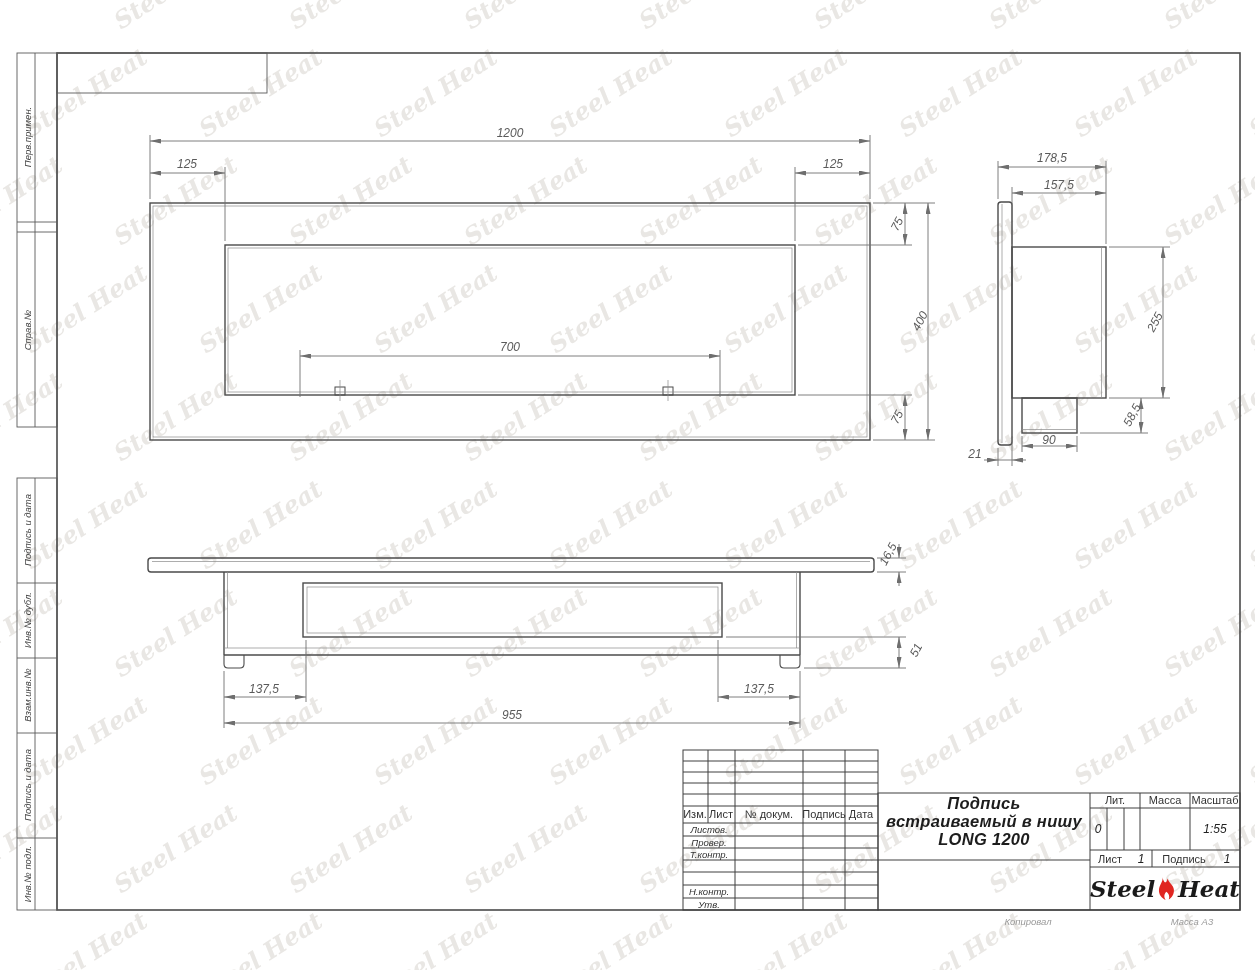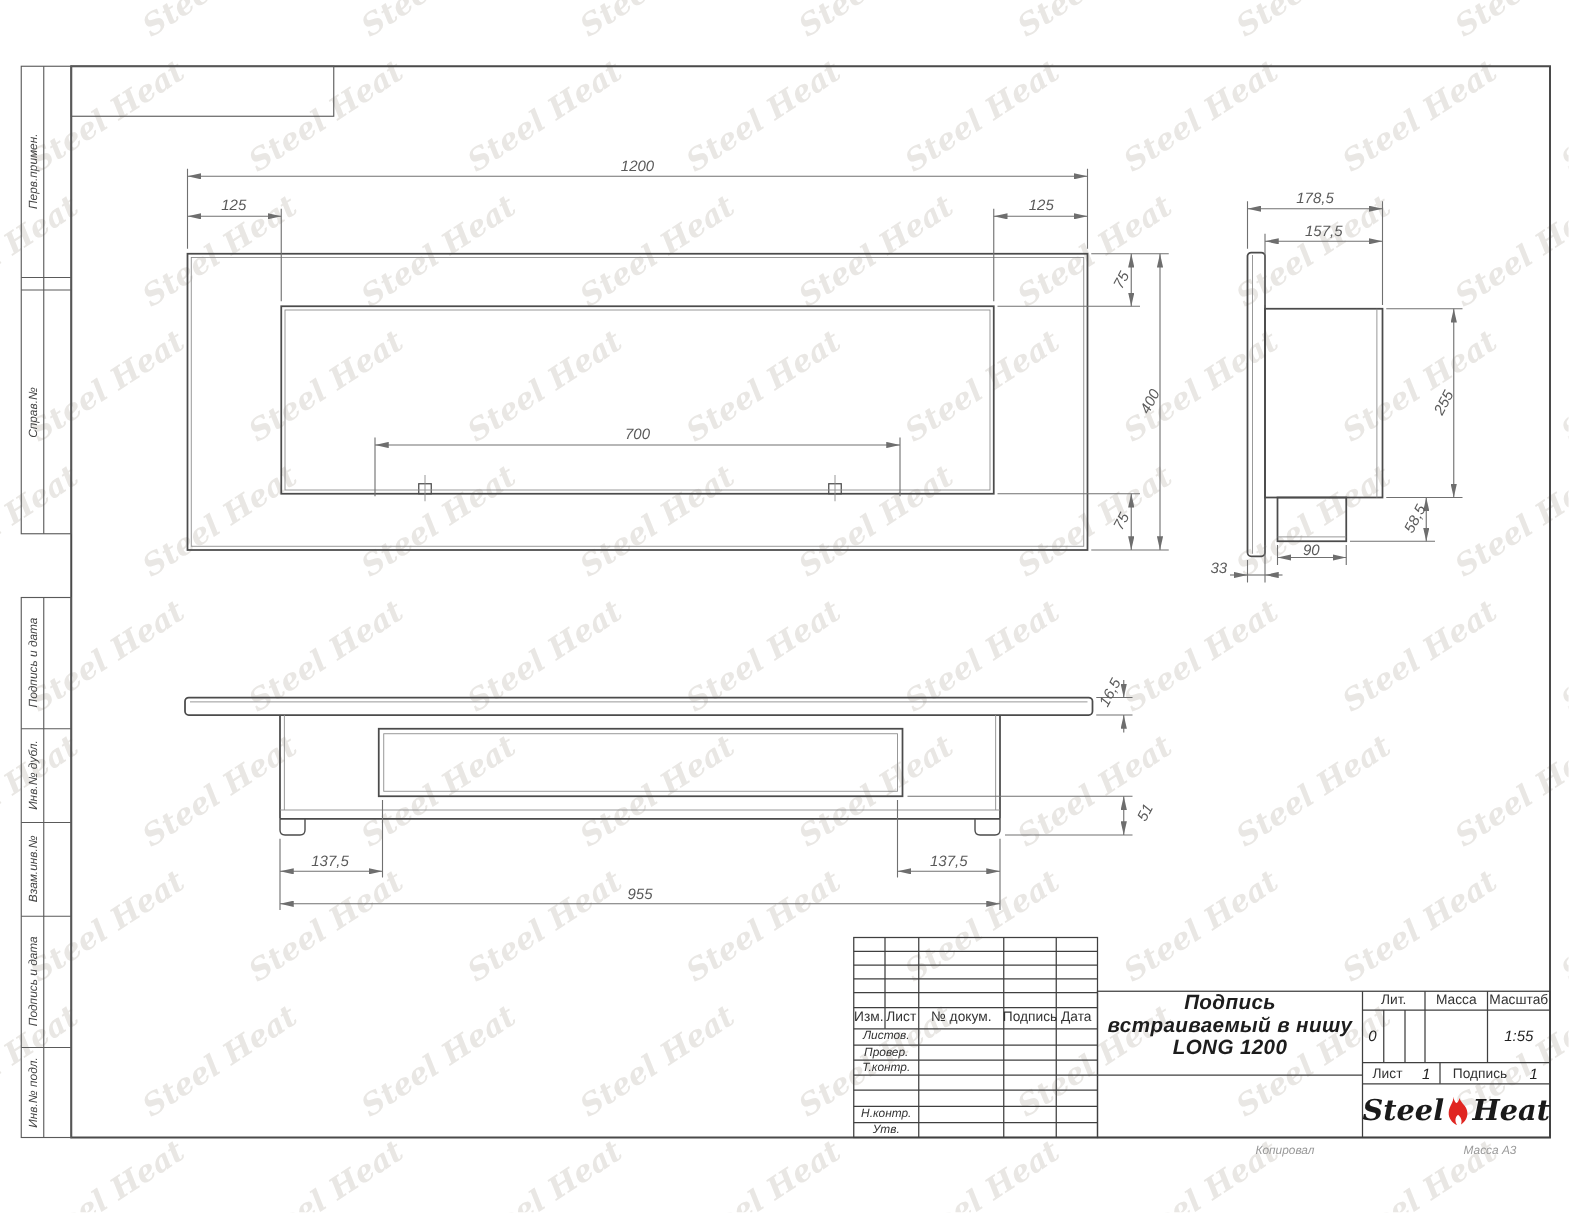--- a/index.html
+++ b/index.html
@@ -288,21 +288,21 @@
   <span class="txt dim" style="left:510px;top:347px">700</span>
   <span class="txt dim rot" style="left:897px;top:224px">75</span>
   <span class="txt dim rot" style="left:920px;top:321px">400</span>
   <span class="txt dim rot" style="left:897px;top:417px">75</span>
 
   <span class="txt dim" style="left:1052px;top:158px">178,5</span>
   <span class="txt dim" style="left:1059px;top:185px">157,5</span>
   <span class="txt dim rot" style="left:1155px;top:322px">255</span>
   <span class="txt dim rot" style="left:1132px;top:415px">58,5</span>
   <span class="txt dim" style="left:1049px;top:440px">90</span>
-  <span class="txt dim" style="left:975px;top:454px">33</span>
+  <span class="txt dim" style="left:975px;top:454px">21</span>
 
   <span class="txt dim rot" style="left:888px;top:554px">16,5</span>
   <span class="txt dim rot" style="left:916px;top:650px">51</span>
   <span class="txt dim" style="left:264px;top:689px">137,5</span>
   <span class="txt dim" style="left:759px;top:689px">137,5</span>
   <span class="txt dim" style="left:512px;top:715px">955</span>
 
   <span class="txt tb-head" style="left:695px;top:814px">Изм.</span>
   <span class="txt tb-head" style="left:721px;top:814px">Лист</span>
   <span class="txt tb-head" style="left:769px;top:814px">№ докум.</span>

